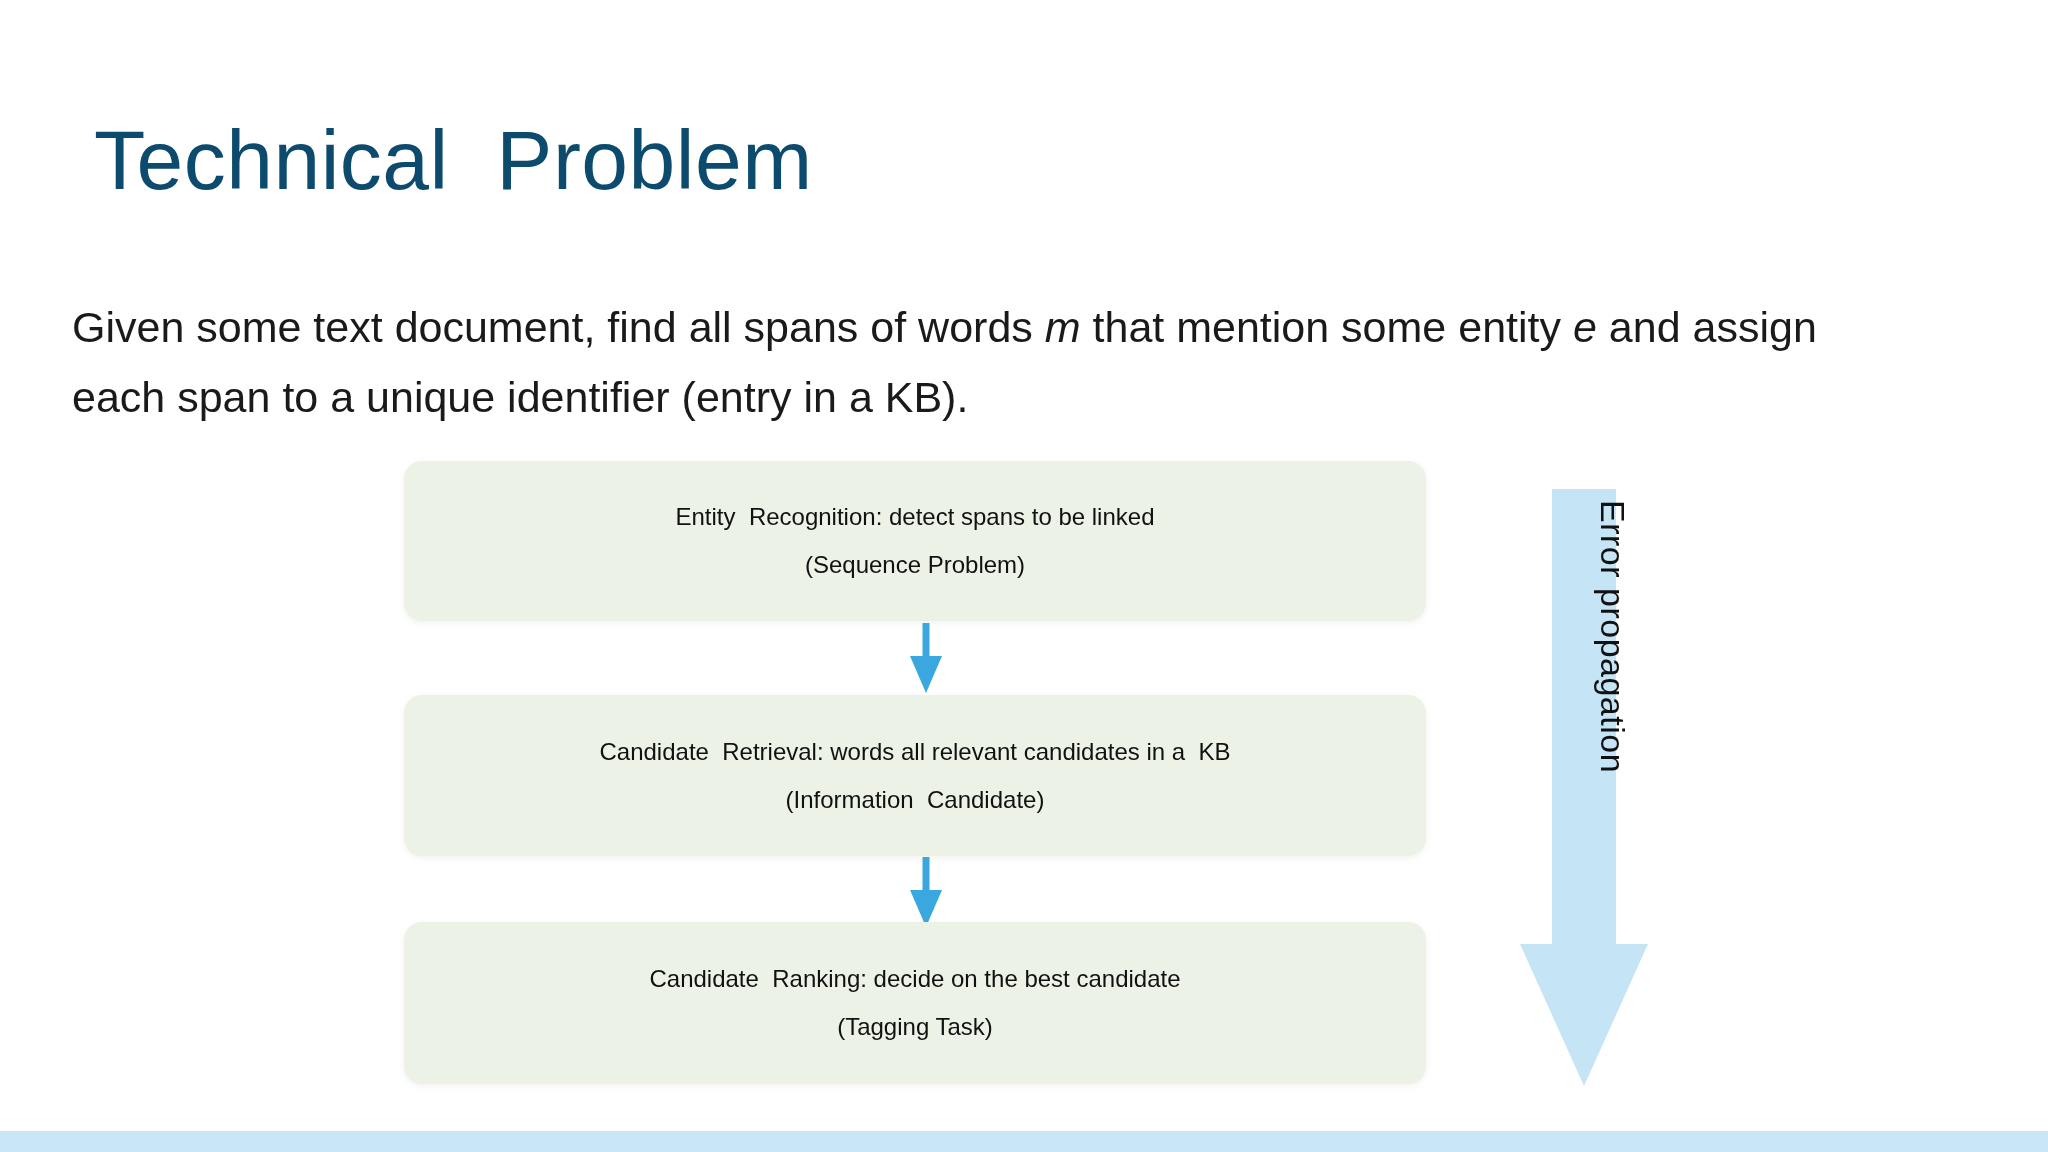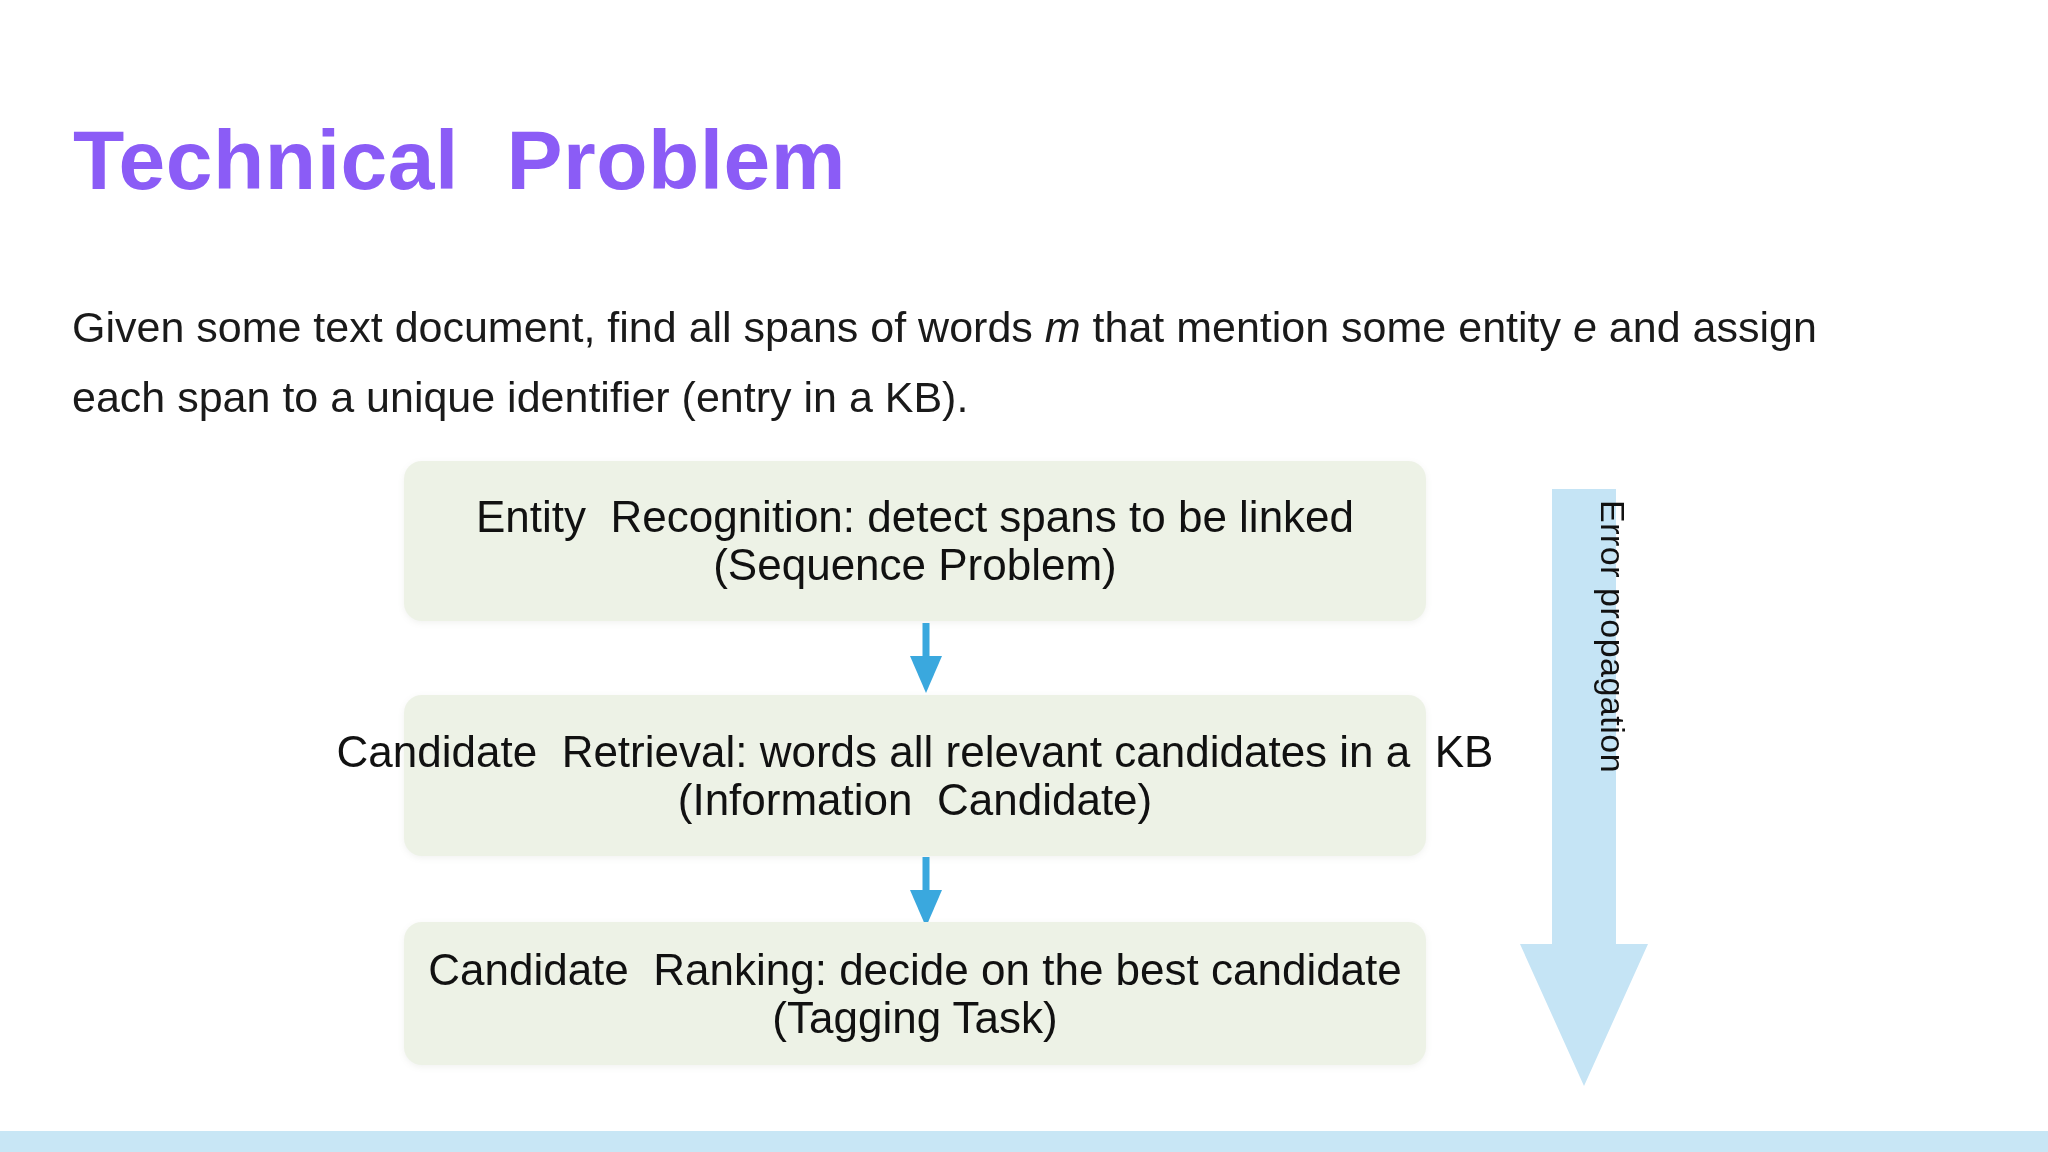--- a/index.html
+++ b/index.html
@@ -17,27 +17,27 @@
     position: relative;
     width: 2048px;
     height: 1152px;
     background: #ffffff;
     overflow: hidden;
   }
 
   
   .slide-title {
     position: absolute;
-    left: 73px;
+    left: 94px;
     top: 112px;
     font-size: 84px;
     line-height: 96px;
     letter-spacing: 0.5px;
-    color: #8b5cf6;
-    font-weight: 700;
+    color: #0c4a6e;
+    font-weight: 400;
     white-space: pre;
   }
 
   
   .body-text {
     position: absolute;
     left: 72px;
     top: 292px;
     width: 1840px;
     font-size: 43px;
@@ -67,28 +67,28 @@
     box-shadow: 0 2px 6px rgba(120,130,110,0.10);
     display: flex;
     flex-direction: column;
     align-items: center;
     justify-content: center;
     pointer-events: auto;
   }
   .flow-box .line1,
   .flow-box .line2 {
     color: #111111;
-    font-size: 44px;
+    font-size: 24px;
     line-height: 48px;
     text-align: center;
     white-space: pre;
   }
   #box-1 { top: 461px; height: 160px; }
   #box-2 { top: 695px; height: 161px; }
-  #box-3 { top: 922px; height: 143px; }
+  #box-3 { top: 922px; height: 162px; }
 
   
   .connector {
     position: absolute;
     left: 906px;
     width: 40px;
     height: 70px;
     pointer-events: auto;
   }
   #connector-1 { top: 623px; }

